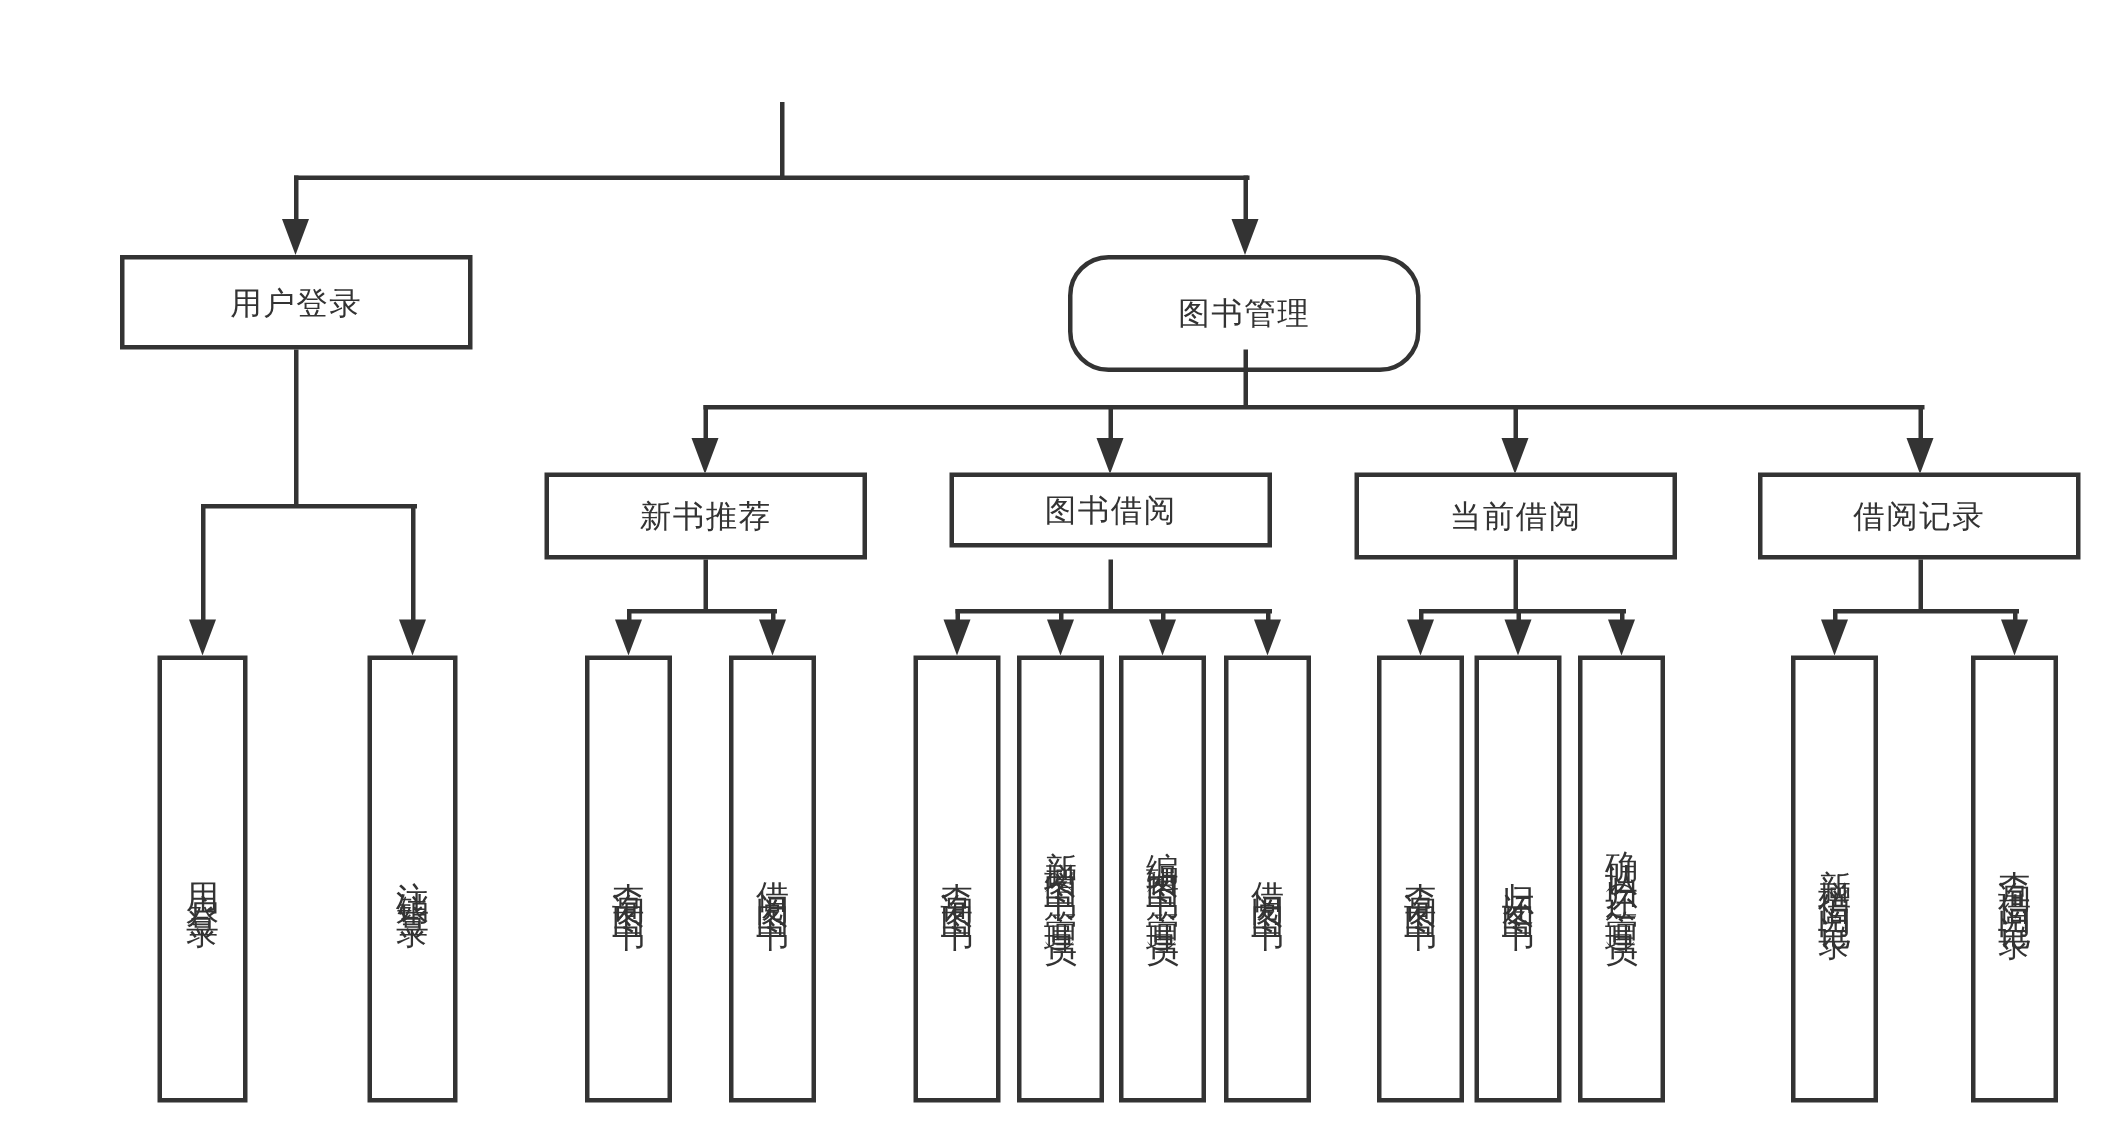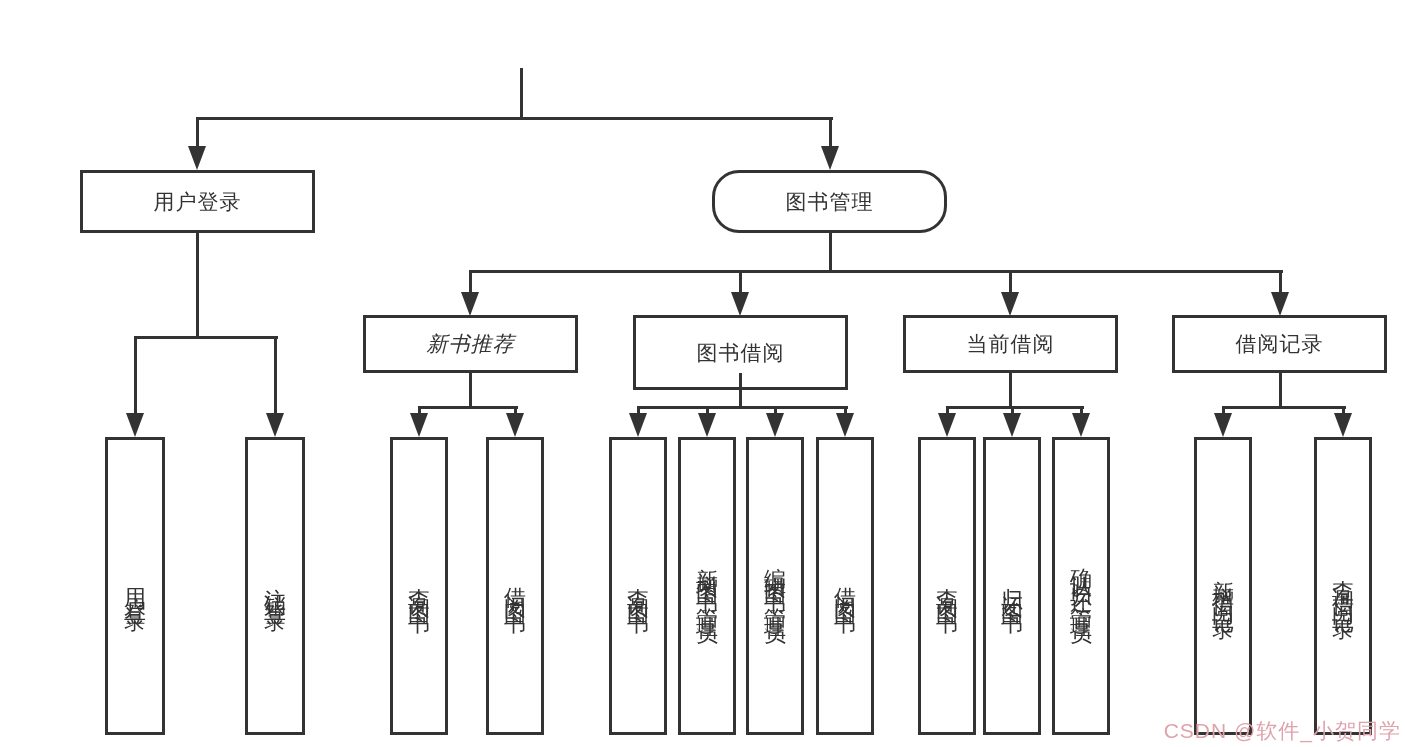--- a/index.html
+++ b/index.html
@@ -57,42 +57,42 @@
 
 
   <div class="vl" style="left:520px; top:68px; height:51px;"></div>
   <div class="hl" style="left:196px; top:117px; width:637px;"></div>
   <div class="vl" style="left:196px; top:117px; height:32px;"></div>
   <div class="ar" style="left:188px; top:146px;"></div>
   <div class="vl" style="left:829px; top:117px; height:32px;"></div>
   <div class="ar" style="left:821px; top:146px;"></div>
 
   <div class="node" style="left:80px; top:170px; width:235px; height:63px;">用户登录</div>
-  <div class="node" style="left:712px; top:170px; width:235px; height:63px;border-radius:27px;">图书管理</div>
+  <div class="node" style="left:712px; top:170px; width:235px; height:78px;border-radius:27px;">图书管理</div>
 
   <div class="vl" style="left:196px; top:233px; height:105px;"></div>
   <div class="hl" style="left:134px; top:336px; width:144px;"></div>
   <div class="vl" style="left:134px; top:336px; height:80px;"></div>
   <div class="ar" style="left:126px; top:413px;"></div>
   <div class="vl" style="left:274px; top:336px; height:80px;"></div>
   <div class="ar" style="left:266px; top:413px;"></div>
 
   <div class="vl" style="left:829px; top:233px; height:39px;"></div>
   <div class="hl" style="left:469px; top:270px; width:814px;"></div>
   <div class="vl" style="left:469px; top:270px; height:25px;"></div>
   <div class="ar" style="left:461px; top:292px;"></div>
   <div class="vl" style="left:739px; top:270px; height:25px;"></div>
   <div class="ar" style="left:731px; top:292px;"></div>
   <div class="vl" style="left:1009px; top:270px; height:25px;"></div>
   <div class="ar" style="left:1001px; top:292px;"></div>
   <div class="vl" style="left:1279px; top:270px; height:25px;"></div>
   <div class="ar" style="left:1271px; top:292px;"></div>
 
-  <div class="node" style="left:363px; top:315px; width:215px; height:58px;font-style:italic;">新书推荐</div>
-  <div class="node" style="left:633px; top:315px; width:215px; height:75px;">图书借阅</div>
+  <div class="node" style="left:363px; top:315px; width:215px; height:58px;">新书推荐</div>
+  <div class="node" style="left:633px; top:315px; width:215px; height:50px;">图书借阅</div>
   <div class="node" style="left:903px; top:315px; width:215px; height:58px;font-family:Liberation Serif, serif;">当前借阅</div>
   <div class="node" style="left:1172px; top:315px; width:215px; height:58px;">借阅记录</div>
 
   <div class="vl" style="left:469px; top:373px; height:35px;"></div>
   <div class="hl" style="left:418px; top:406px; width:100px;"></div>
   <div class="vl" style="left:418px; top:406px; height:10px;"></div>
   <div class="ar" style="left:410px; top:413px;"></div>
   <div class="vl" style="left:514px; top:406px; height:10px;"></div>
   <div class="ar" style="left:506px; top:413px;"></div>
 
@@ -134,15 +134,14 @@
   <div class="node vnode" style="left:746px; top:437px; width:58px; height:298px;">编辑图书（管理员）</div>
   <div class="node vnode" style="left:816px; top:437px; width:58px; height:298px;">借阅图书</div>
 
   <div class="node vnode" style="left:918px; top:437px; width:58px; height:298px;">查询图书</div>
   <div class="node vnode" style="left:983px; top:437px; width:58px; height:298px;">归还图书</div>
   <div class="node vnode" style="left:1052px; top:437px; width:58px; height:298px;">确认归还（管理员）</div>
 
   <div class="node vnode" style="left:1194px; top:437px; width:58px; height:298px;">新增借阅记录</div>
   <div class="node vnode" style="left:1314px; top:437px; width:58px; height:298px;">查询借阅记录</div>
 
-  <div id="watermark" style="color: rgb(223, 163, 172);">CSDN @软件_小贺同学</div>
 
 </div>
 
 </body></html>

